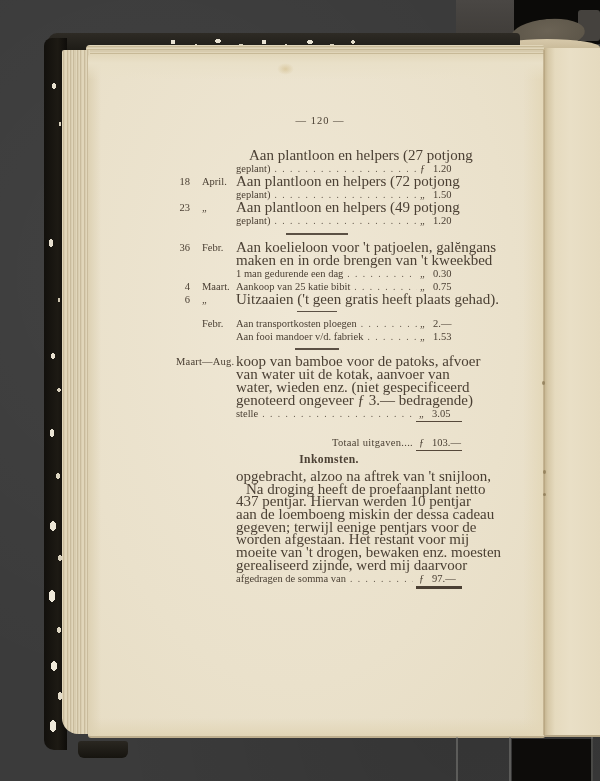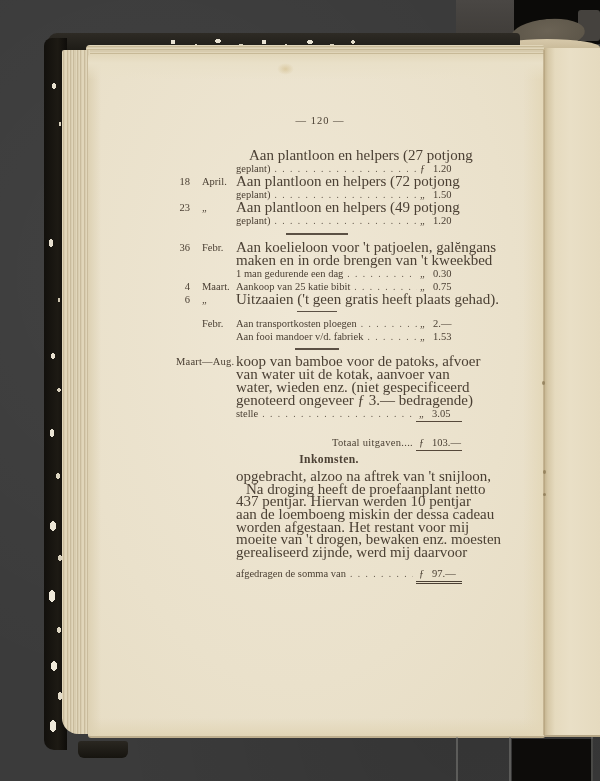--- a/index.html
+++ b/index.html
@@ -110,21 +110,21 @@
   .underline1{border-bottom:1.2px solid #55483a;padding:0 1px 1px 3px;}
   .underline2{position:relative;border-bottom:1px solid #4b4034;padding:0 1px 1px 3px;}
   .underline2::after{content:"";position:absolute;left:0;right:0;bottom:-3.5px;height:1.8px;background:#4b4034;}
   .rule-wrap{height:13px;display:flex;align-items:center;justify-content:center;width:286px;}
   .rule{height:1.5px;background:#5b5044;}
   .total-row{display:flex;justify-content:flex-end;align-items:baseline;padding-left:62px;width:226px;margin-top:16px;height:13px;}
   .tlabel{margin-right:3px;letter-spacing:0.3px;}
   .income-heading{margin:4px 0 0 62px;width:186px;text-align:center;font-weight:bold;font-size:11.6px;height:14px;letter-spacing:0.4px;}
   .income-para{padding-left:62px;margin-top:3px;}
   .income-para .jline{height:12.7px;line-height:12.7px;}
-  .income-para .lastline{height:12.7px;margin-top:8px;}
+  .income-para .lastline{height:12.7px;}
 </style>
 </head>
 <body>
 
 <div class="abs spine-gap"></div>
 <div class="abs board-chunk-l"></div>
 <div class="abs board-chunk-r"></div>
 <div class="abs headcap"></div>
 <div class="abs headcurve"></div>
 <div class="abs board-top"></div>
@@ -287,20 +287,21 @@
   </div>
 
   <div class="income-heading">Inkomsten.</div>
 
   <div class="income-para">
     <div id="income-lines">
         <div class="jline">opgebracht, alzoo na aftrek van 't snijloon,</div>
         <div class="jline indent-sm">Na droging heeft de proefaanplant netto</div>
         <div class="jline">437 pentjar. Hiervan werden 10 pentjar</div>
         <div class="jline">aan de loemboeng miskin der dessa cadeau</div>
+        <div class="jline">gegeven; terwijl eenige pentjars voor de</div>
         <div class="jline">worden afgestaan. Het restant voor mij</div>
         <div class="jline">moeite van 't drogen, bewaken enz. moesten</div>
         <div class="jline">gerealiseerd zijnde, werd mij daarvoor</div>
       </div>
     <div class="lastline">
       <span class="txt">afgedragen de somma van</span>
       <span class="dots"></span>
       <span class="curamt underline2">
           <span class="cur">ƒ</span>
           <span class="amt">97.—</span>

